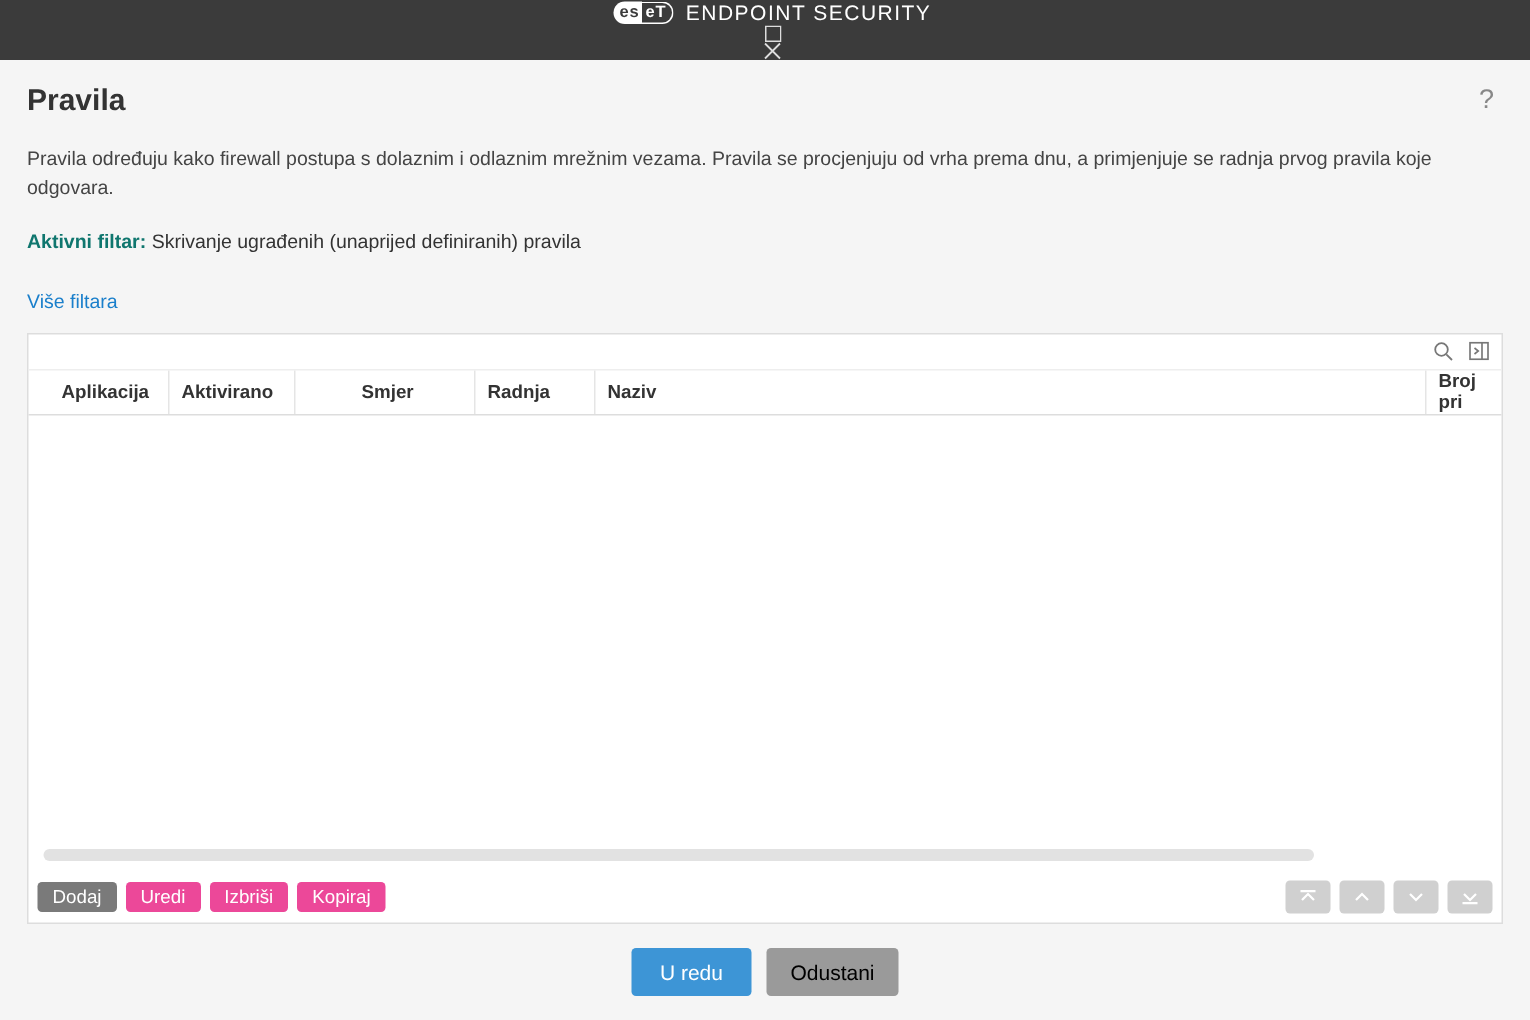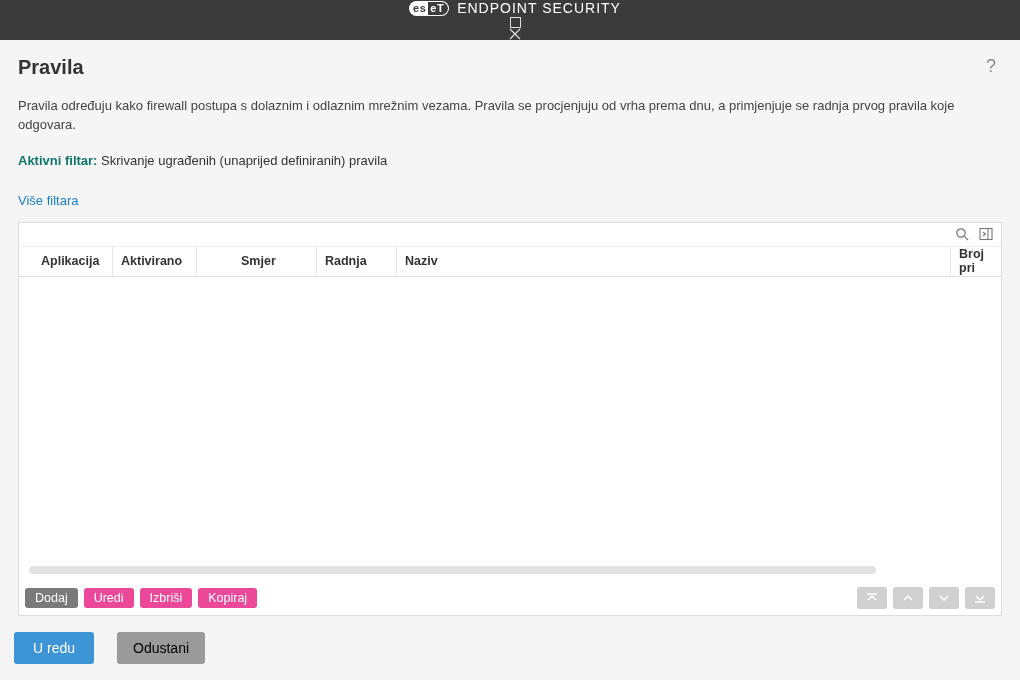--- a/index.html
+++ b/index.html
@@ -204,23 +204,23 @@
       display: flex;
       align-items: center;
       justify-content: center;
       color: #fff;
       cursor: default;
     }
     .footer {
       height: 64px;
       display: flex;
       align-items: center;
-      justify-content: flex-start;
+      justify-content: center;
       padding: 0 14px;
-      gap: 23px;
+      gap: 10px;
       flex-shrink: 0;
     }
     .footer-btn {
       min-width: 80px;
       height: 32px;
       border: none;
       border-radius: 3px;
       font-size: 14px;
       font-family: inherit;
       cursor: pointer;

